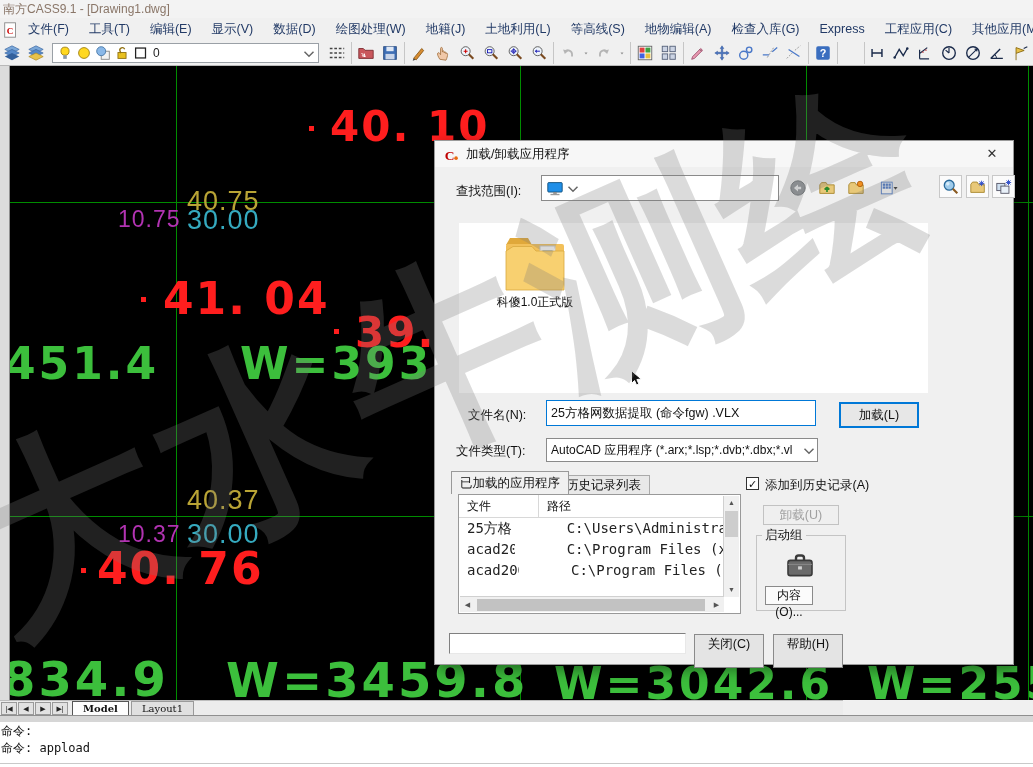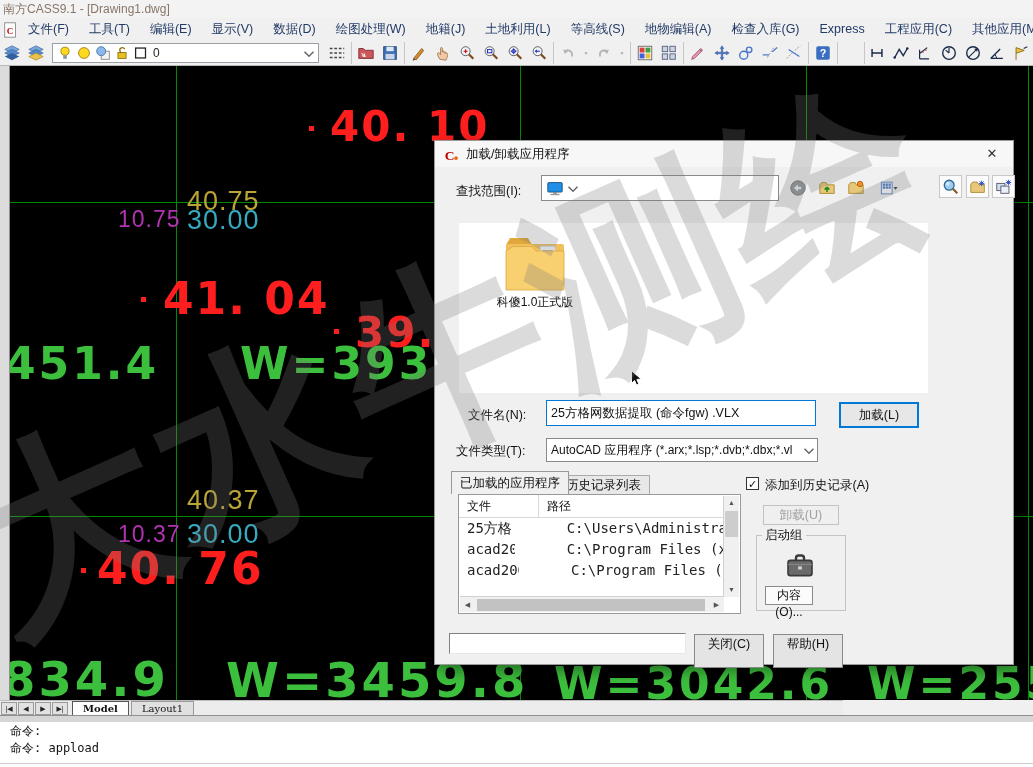--- a/index.html
+++ b/index.html
@@ -45,21 +45,21 @@
     font-size:7px;line-height:11px;text-align:center;color:#222;box-sizing:border-box;}
   .sheet-tab{font-family:"DejaVu Serif",serif;padding:0 10px;height:14px;line-height:13px;color:#111;}
   .sheet-tab.active{background:#fdfdfd;border:1px solid #555;border-bottom:none;font-weight:bold;
     transform:perspective(10px);}
   .sheet-tab.inactive{background:#e0e0e0;border:1px solid #9a9a9a;border-bottom:none;}
 
   
   #cmdsep{position:absolute;left:0;top:715px;width:1033px;height:7px;background:#d6d6d6;border-top:1px solid #8f8f8f;box-sizing:border-box;}
   #cmd{position:absolute;left:0;top:722px;width:1033px;height:45px;background:#fff;border-top:1px solid #fff;
     font-family:"DejaVu Sans Mono","Liberation Mono",monospace;font-size:12px;color:#111;box-sizing:border-box;}
-  #cmd .cmd-line{height:17px;line-height:17px;padding-left:10px;}
+  #cmd .cmd-line{height:17px;line-height:17px;padding-left:1px;}
   #cmd .cmd-hr{border-bottom:1px solid #c9c9c9;margin-top:6px;}
 
   
   #watermark{position:absolute;left:28px;top:426px;z-index:60;pointer-events:none;
     font-size:202px;line-height:258px;letter-spacing:4px;color:rgba(122,122,122,0.27);
     transform:rotate(-24deg);transform-origin:0 100%;white-space:nowrap;font-weight:bold;}
 
   
   #dialog{position:absolute;left:434px;top:140px;width:580px;height:525px;background:#f0f0f0;
     border:1px solid #9a9a9a;box-shadow:5px 5px 14px rgba(0,0,0,0.45);z-index:40;box-sizing:border-box;}

